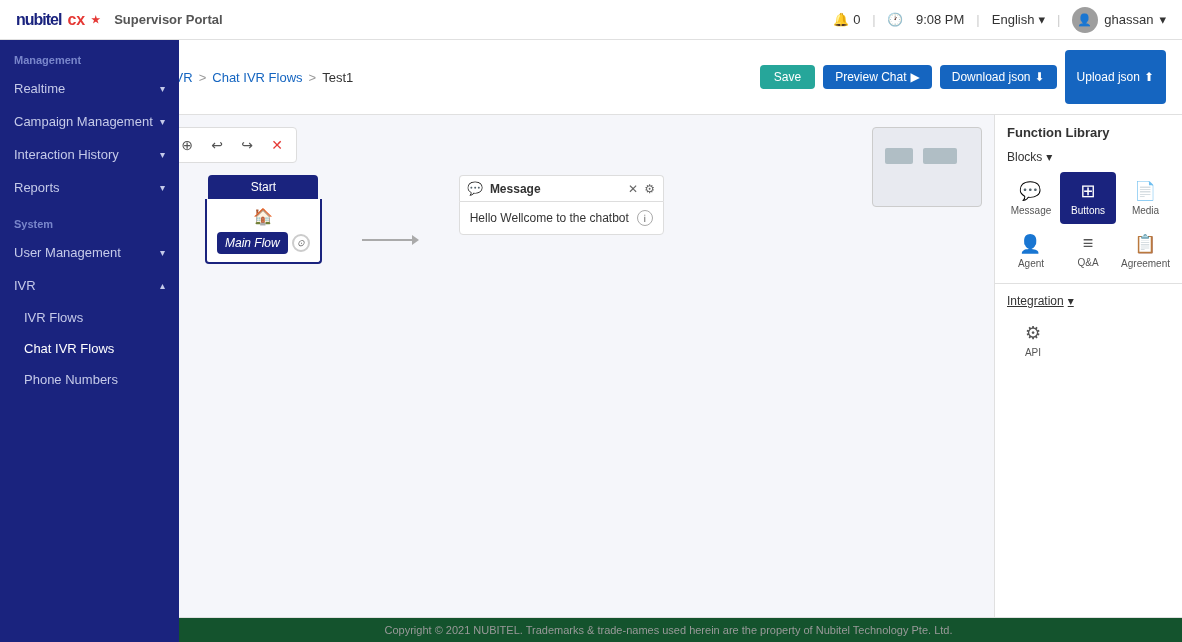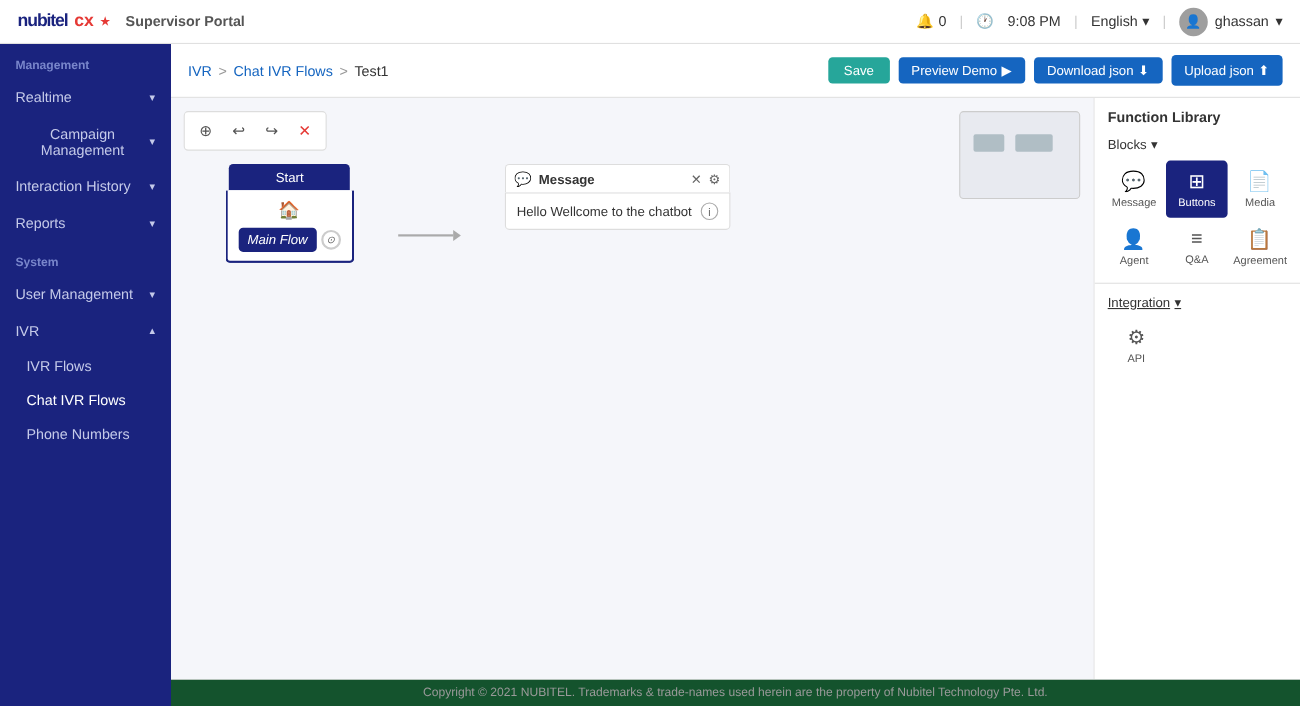--- a/index.html
+++ b/index.html
@@ -47,21 +47,21 @@
     }
     .user-avatar {
       width: 26px; height: 26px; border-radius: 50%; background: #9e9e9e;
       display: flex; align-items: center; justify-content: center;
       color: white; font-size: 12px;
     }
 
     
     .sidebar {
       background: #1a237e;
-      width: 155px;
+      width: 179px;
       position: fixed;
       top: 40px; left: 0; bottom: 0;
       overflow-y: auto;
       z-index: 90;
     }
     .sidebar-section-label {
       color: #7986cb;
       font-size: 11px;
       padding: 14px 14px 6px;
       text-transform: none;
@@ -127,21 +127,21 @@
       padding: 5px 12px; border-radius: 4px; cursor: pointer;
       font-size: 12px; display: flex; align-items: center; gap: 4px;
     }
     .btn-download {
       background: #1565c0; color: #fff; border: none;
       padding: 5px 12px; border-radius: 4px; cursor: pointer;
       font-size: 12px; display: flex; align-items: center; gap: 4px;
     }
     .btn-upload {
       background: #1565c0; color: #fff; border: none;
-      padding: 7px 12px; border-radius: 4px; cursor: pointer;
+      padding: 20px 12px; border-radius: 4px; cursor: pointer;
       font-size: 12px; display: flex; align-items: center; gap: 4px;
     }
 
     
     .canvas-wrapper {
       flex: 1;
       display: flex;
       overflow: hidden;
     }
     .canvas-area {
@@ -503,21 +503,21 @@
     <div class="breadcrumb">
       <span class="breadcrumb-link">IVR</span>
       <span class="breadcrumb-sep">&gt;</span>
       <span class="breadcrumb-link">Chat IVR Flows</span>
       <span class="breadcrumb-sep">&gt;</span>
       <span class="breadcrumb-current">Test1</span>
     </div>
     <div class="toolbar-actions">
       <button class="btn-save">Save</button>
       <button class="btn-preview">
-        <span>Preview Demo</span>
+        <span>Preview Chat</span>
         <span>▶</span>
       </button>
       <button class="btn-download">
         <span>Download json</span>
         <span>⬇</span>
       </button>
       <button class="btn-upload">
         <span>Upload json</span>
         <span>⬆</span>
       </button>

